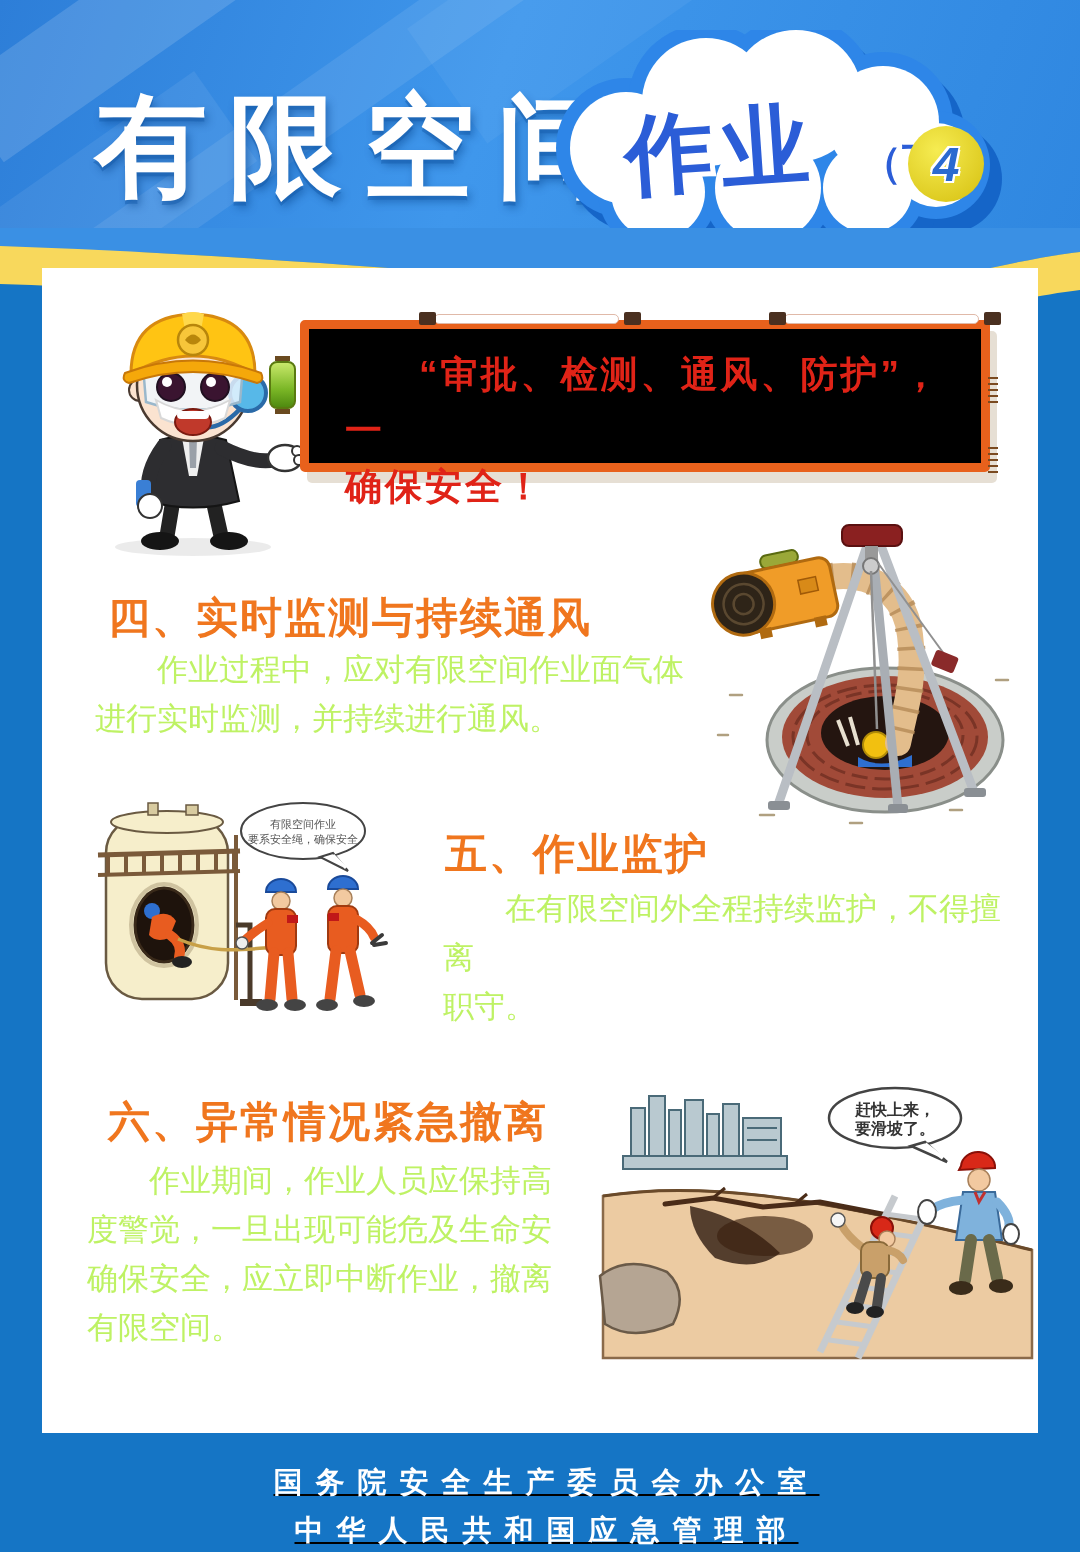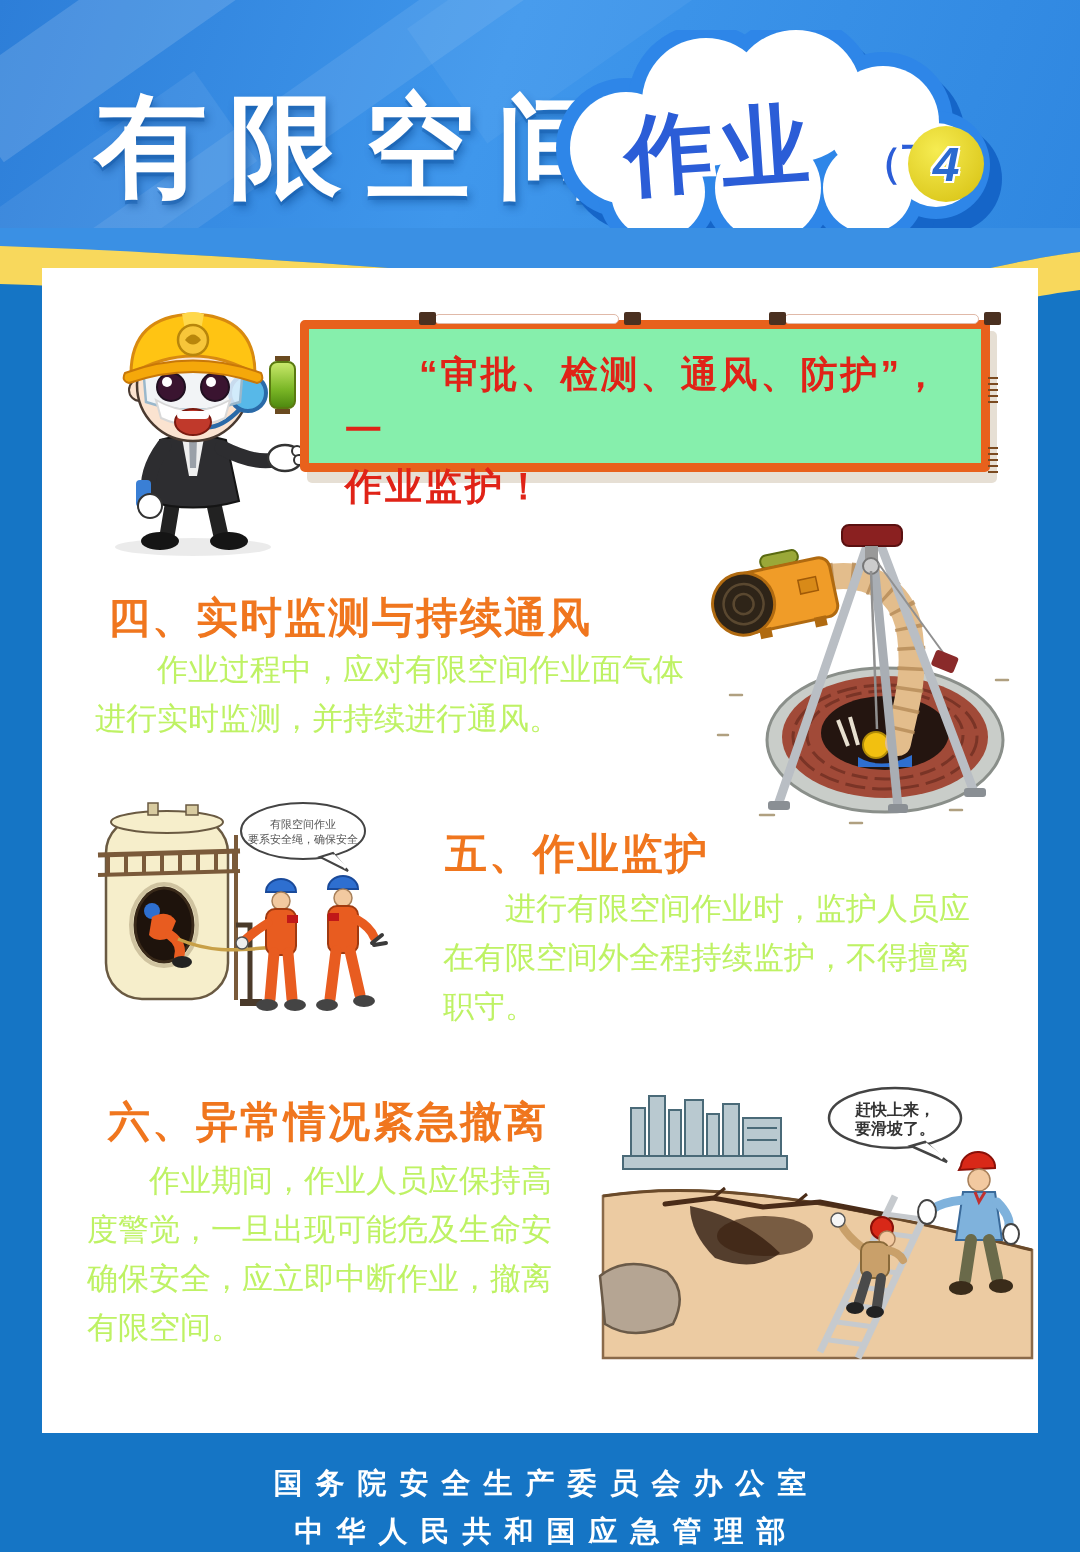--- a/index.html
+++ b/index.html
@@ -22,21 +22,21 @@
     background:radial-gradient(circle at 38% 32%,#f6ec52,#ddca1f 75%,#b7a410);
     display:flex;align-items:center;justify-content:center;
     font-size:48px;font-weight:900;font-style:italic;color:#2a6ad0;
     text-shadow:-2px -2px 0 #fff,2px -2px 0 #fff,-2px 2px 0 #fff,2px 2px 0 #fff;}
   .band-svg{position:absolute;left:0;top:228px;width:1080px;height:130px;}
 
   
   .card{position:absolute;left:42px;right:42px;top:268px;bottom:119px;background:#fff;}
 
   
-  .board{position:absolute;left:300px;top:320px;width:690px;height:152px;background:#86efac;
+  .board{position:absolute;left:300px;top:320px;width:690px;height:152px;background:#000000;
     border:9px solid #e8611c;border-radius:5px;
     box-shadow:7px 11px 0 rgba(140,110,60,.22);}
   .board .slat{position:absolute;top:-15px;height:10px;background:#fff;border:1px solid #e0b9a8;border-radius:5px;}
   .slat.s1{left:125px;width:185px;} .slat.s2{left:475px;width:195px;}
   .board .clip{position:absolute;top:-17px;width:17px;height:13px;background:#4a3020;border-radius:2px;}
   .clip.c1{left:110px;} .clip.c2{left:315px;} .clip.c3{left:460px;} .clip.c4{left:675px;}
   .board .lamp{position:absolute;left:-40px;top:32px;width:27px;height:48px;border-radius:8px;
     background:linear-gradient(180deg,#c8e86a,#7ab626 60%,#4f8a10);border:2px solid #5a7a10;}
   .board .lamp:before,.board .lamp:after{content:"";position:absolute;left:4px;width:15px;height:5px;background:#6a4a20;}
   .board .lamp:before{top:-7px;} .board .lamp:after{bottom:-7px;}
@@ -57,21 +57,21 @@
 
   
   .illu{position:absolute;}
   .mascot{left:68px;top:288px;width:250px;height:270px;}
   .tripod{left:700px;top:505px;width:320px;height:330px;}
   .tank{left:90px;top:795px;width:315px;height:245px;}
   .escape{left:595px;top:1078px;width:445px;height:285px;}
 
   
   .footer{position:absolute;left:0;bottom:0;width:1080px;height:90px;display:flex;flex-direction:column;
-    align-items:center;justify-content:flex-end;gap:8px;}
+    align-items:center;justify-content:center;gap:8px;text-decoration:underline;}
   .footer .fline{color:#fff;font-size:29px;font-weight:bold;letter-spacing:13px;text-indent:13px;white-space:nowrap;}
 </style>
 </head>
 <body>
 
 <div class="poster">
 
   <div class="header">
     <div class="deco d1"></div>
     <div class="deco d2"></div>
@@ -166,21 +166,21 @@
     <div class="slat s2"></div>
     <div class="clip c1"></div>
     <div class="clip c2"></div>
     <div class="clip c3"></div>
     <div class="clip c4"></div>
     <div class="lamp"></div>
     <div class="ticks t1"></div>
     <div class="ticks t2"></div>
     <div class="slogan">
       <div class="line">“审批、检测、通风、防护”，一</div>
-      <div class="line">作业监护！</div>
+      <div class="line">确保安全！</div>
     </div>
   </div>
 
   <div class="sec-heading h4">四、实时监测与持续通风</div>
   <div class="sec-body b4">
     <div class="line">作业过程中，应对有限空间作业面气体</div>
     <div class="line">进行实时监测，并持续进行通风。</div>
   </div>
 
   <svg class="illu tripod" viewBox="0 0 320 330">
@@ -223,21 +223,20 @@
       <circle cx="30" cy="30" r="31" fill="#2e2418" stroke="#b06a10" stroke-width="3"></circle>
       <circle cx="30" cy="30" r="20" fill="none" stroke="#5a4830" stroke-width="2.5"></circle>
       <circle cx="30" cy="30" r="10" fill="none" stroke="#5a4830" stroke-width="2.5"></circle>
       <rect x="40" y="58" width="12" height="10" fill="#b06a10"></rect>
       <rect x="96" y="58" width="12" height="10" fill="#b06a10"></rect>
     </g>
   </svg>
 
   <div class="sec-heading h5">五、作业监护</div>
   <div class="sec-body b5">
-    <div class="line">进行有限空间作业时，监护人员应</div>
     <div class="line">在有限空间外全程持续监护，不得擅离</div>
     <div class="line">职守。</div>
   </div>
 
   <svg class="illu tank" viewBox="0 0 315 245">
     <rect x="16" y="22" width="122" height="182" rx="36" fill="#f6eecb" stroke="#6a5a42" stroke-width="2.5"></rect>
     <ellipse cx="77" cy="27" rx="56" ry="11" fill="#f6eecb" stroke="#6a5a42" stroke-width="2"></ellipse>
     <rect x="58" y="8" width="10" height="12" fill="#d8cba0" stroke="#6a5a42" stroke-width="1.5"></rect>
     <rect x="96" y="10" width="12" height="10" fill="#d8cba0" stroke="#6a5a42" stroke-width="1.5"></rect>
     <line x1="8" y1="60" x2="150" y2="56" stroke="#7a5a3a" stroke-width="5"></line>

